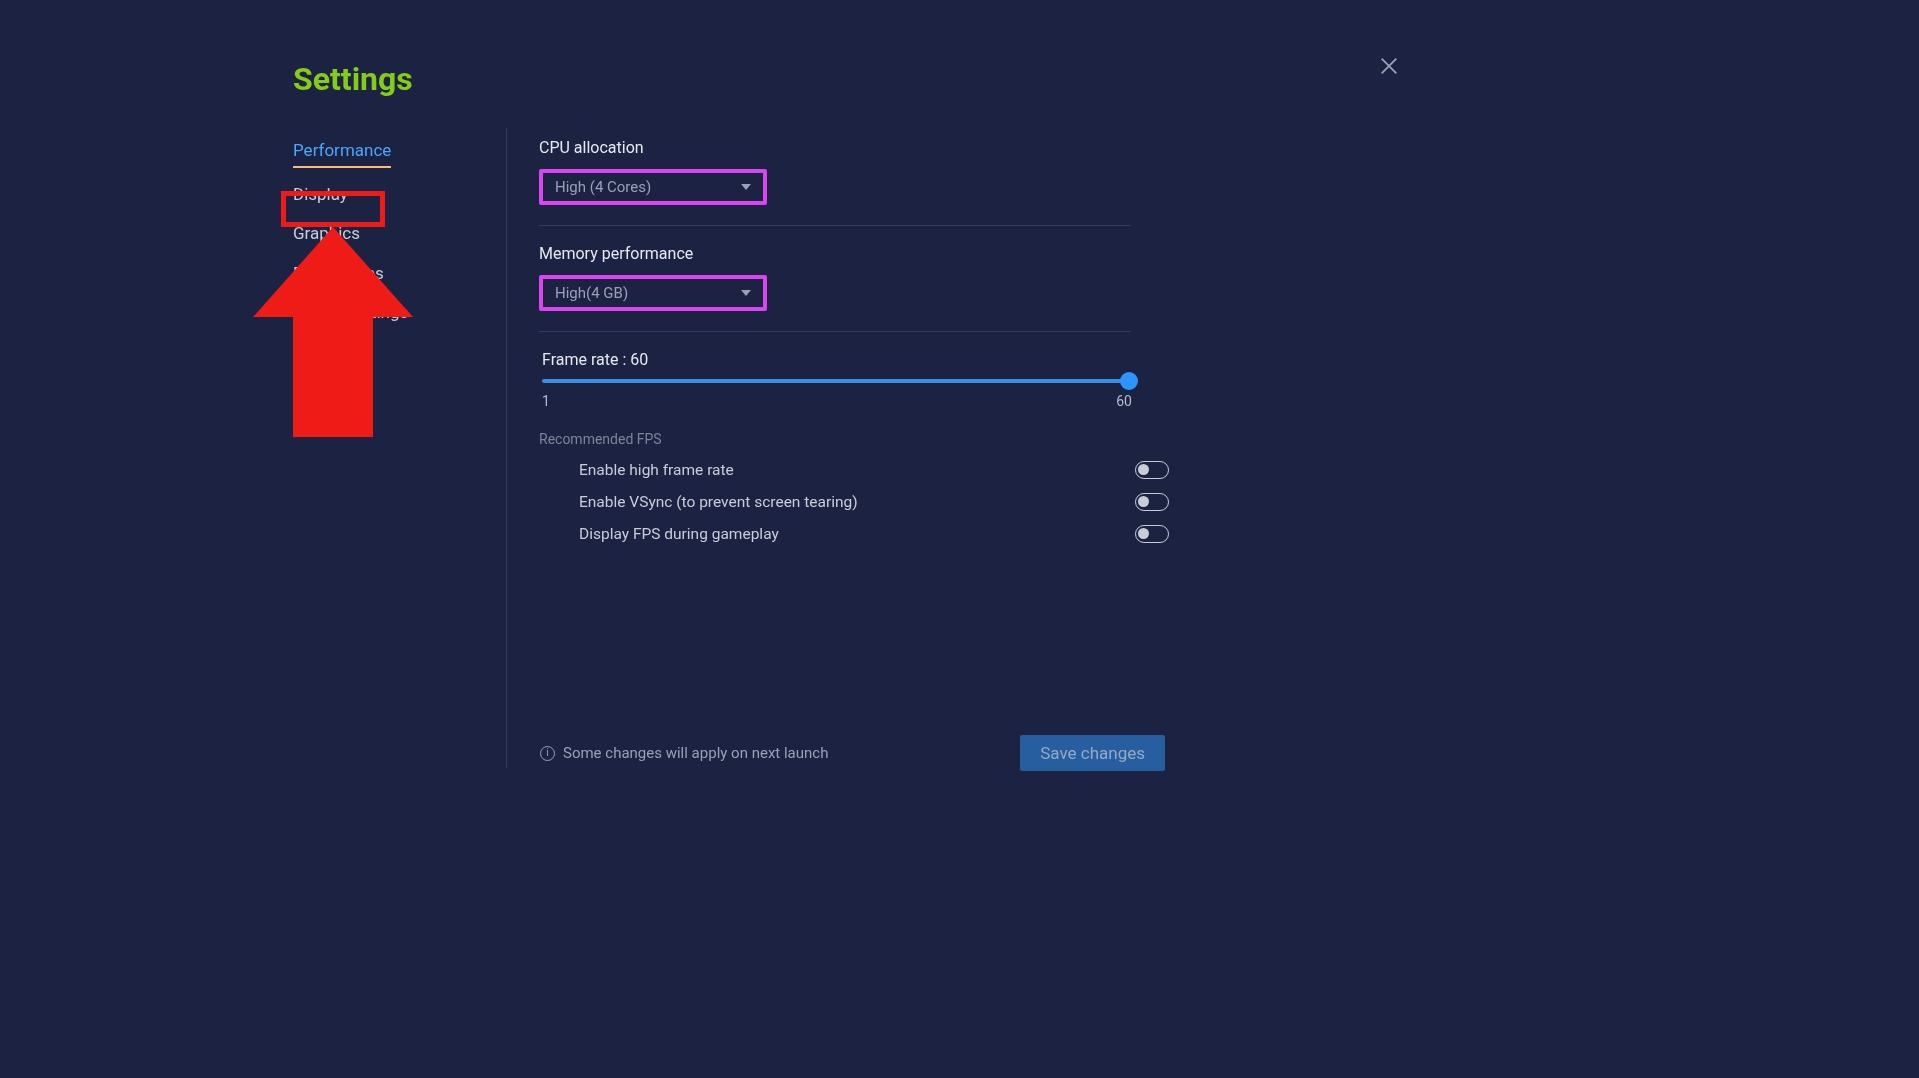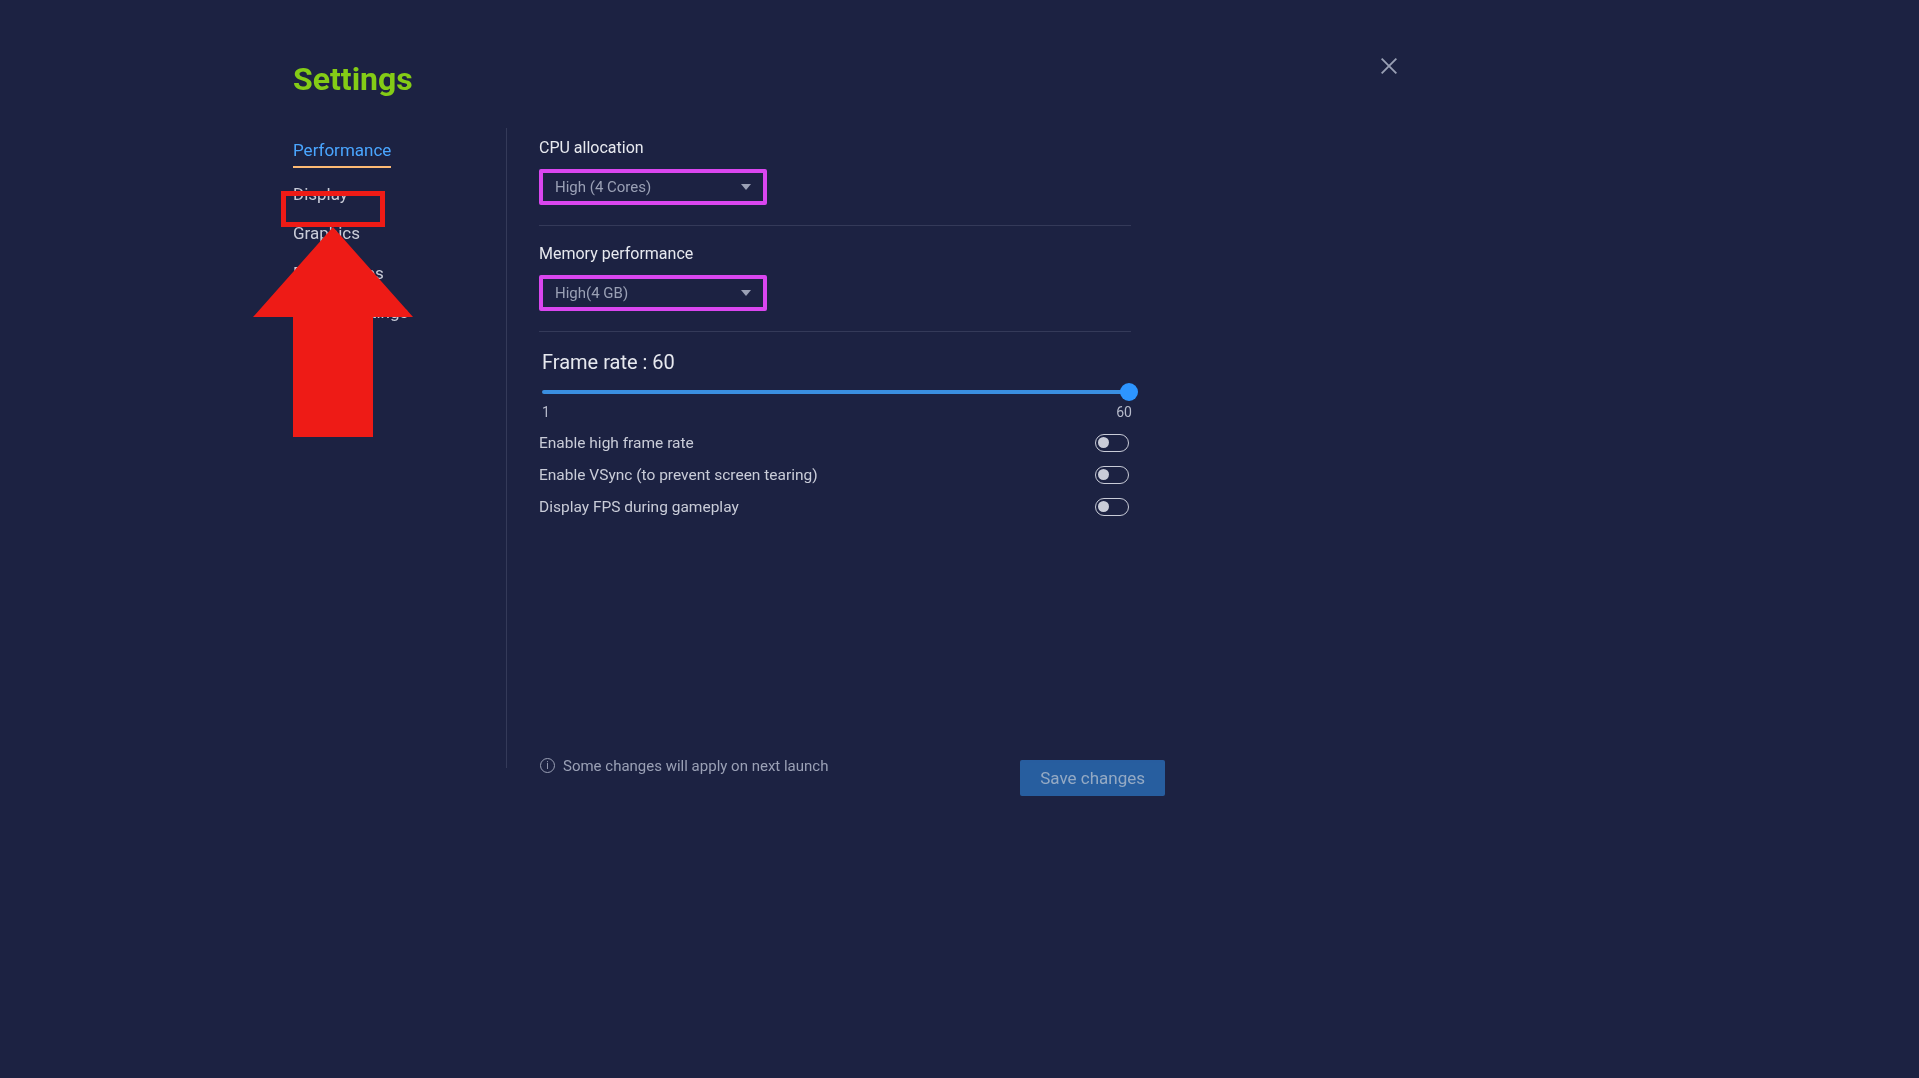--- a/index.html
+++ b/index.html
@@ -94,24 +94,24 @@
     border-right: 5px solid transparent;
     border-top: 6px solid #9aa0b5;
   }
   .hr {
     height: 1px;
     background: #343a59;
     margin: 20px 0 18px 0;
     width: 592px;
   }
   .framerate-label {
-    font-size: 20px;
+    font-size: 16px;
     color: #e7e9ef;
     margin-left: 3px;
-    margin-bottom: 16px;
+    margin-bottom: 10px;
   }
   .slider-wrap {
     width: 588px;
     margin-left: 3px;
     position: relative;
   }
   .slider-track {
     height: 4px;
     background: #3a8fe0;
     border-radius: 2px;
@@ -146,20 +146,21 @@
     line-height: 1.45;
     margin-top: 4px;
     width: 592px;
   }
   .toggle-row {
     display: flex;
     justify-content: space-between;
     align-items: center;
     width: 590px;
     margin-top: 14px;
+    margin-left: 40px;
   }
   .toggle-row .lbl {
     font-size: 15.5px;
     color: #c9ccd8;
   }
   .toggle {
     width: 34px; height: 18px;
     border: 1.5px solid #c9ccd8;
     border-radius: 10px;
     position: relative;
@@ -200,21 +201,20 @@
     line-height: 1;
   }
   .save-btn {
     background: #2b72bf;
     color: #bcd7ef;
     font-size: 17px;
     padding: 8px 20px;
     border-radius: 2px;
     cursor: pointer;
     opacity: 0.75;
-    margin-top: 25px;
   }
   
   .anno-box {
     position: absolute;
     left: 281px; top: 191px;
     width: 104px; height: 36px;
     border: 5px solid #ee1b16;
     z-index: 5;
     pointer-events: none;
   }
@@ -271,20 +271,21 @@
       <div class="slider-wrap">
         <div class="slider-track">
           <div class="slider-thumb"></div>
         </div>
       </div>
       <div class="slider-labels">
         <span>1</span>
         <span>60</span>
       </div>
 
+      <div class="rec-title">Recommended FPS</div>
 
       <div class="toggle-row">
         <span class="lbl">Enable high frame rate</span>
         <div class="toggle">
             <div class="knob"></div>
           </div>
       </div>
       <div class="toggle-row">
         <span class="lbl">Enable VSync (to prevent screen tearing)</span>
         <div class="toggle">

